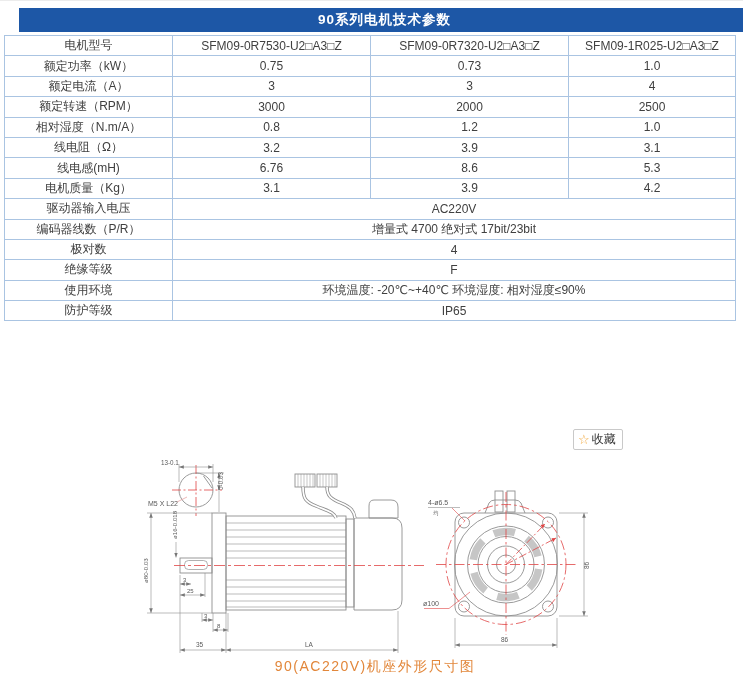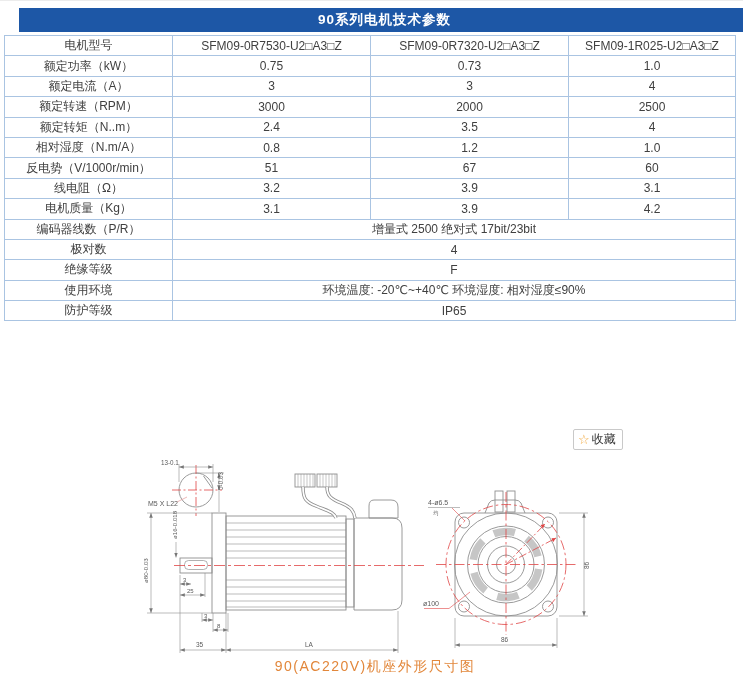--- a/index.html
+++ b/index.html
@@ -68,52 +68,50 @@
           <td>3</td>
           <td>4</td>
         </tr>
         <tr>
           <td>额定转速（RPM）</td>
           <td>3000</td>
           <td>2000</td>
           <td>2500</td>
         </tr>
         <tr>
-          <td>额定转矩（N..m）</td>
-          <td>2.4</td>
-          <td>3.5</td>
-          <td>4</td>
-        </tr>
-        <tr>
           <td>相对湿度（N.m/A）</td>
           <td>0.8</td>
           <td>1.2</td>
           <td>1.0</td>
         </tr>
         <tr>
-          <td>反电势（V/1000r/min）</td>
-          <td>51</td>
-          <td>67</td>
-          <td>60</td>
-        </tr>
-        <tr>
           <td>线电阻（Ω）</td>
           <td>3.2</td>
           <td>3.9</td>
           <td>3.1</td>
         </tr>
         <tr>
+          <td>线电感(mH)</td>
+          <td>6.76</td>
+          <td>8.6</td>
+          <td>5.3</td>
+        </tr>
+        <tr>
           <td>电机质量（Kg）</td>
           <td>3.1</td>
           <td>3.9</td>
           <td>4.2</td>
         </tr>
         <tr>
+          <td>驱动器输入电压</td>
+          <td colspan="3">AC220V</td>
+        </tr>
+        <tr>
           <td>编码器线数（P/R）</td>
-          <td colspan="3">增量式 2500 绝对式 17bit/23bit</td>
+          <td colspan="3">增量式 4700 绝对式 17bit/23bit</td>
         </tr>
         <tr>
           <td>极对数</td>
           <td colspan="3">4</td>
         </tr>
         <tr>
           <td>绝缘等级</td>
           <td colspan="3">F</td>
         </tr>
         <tr>

